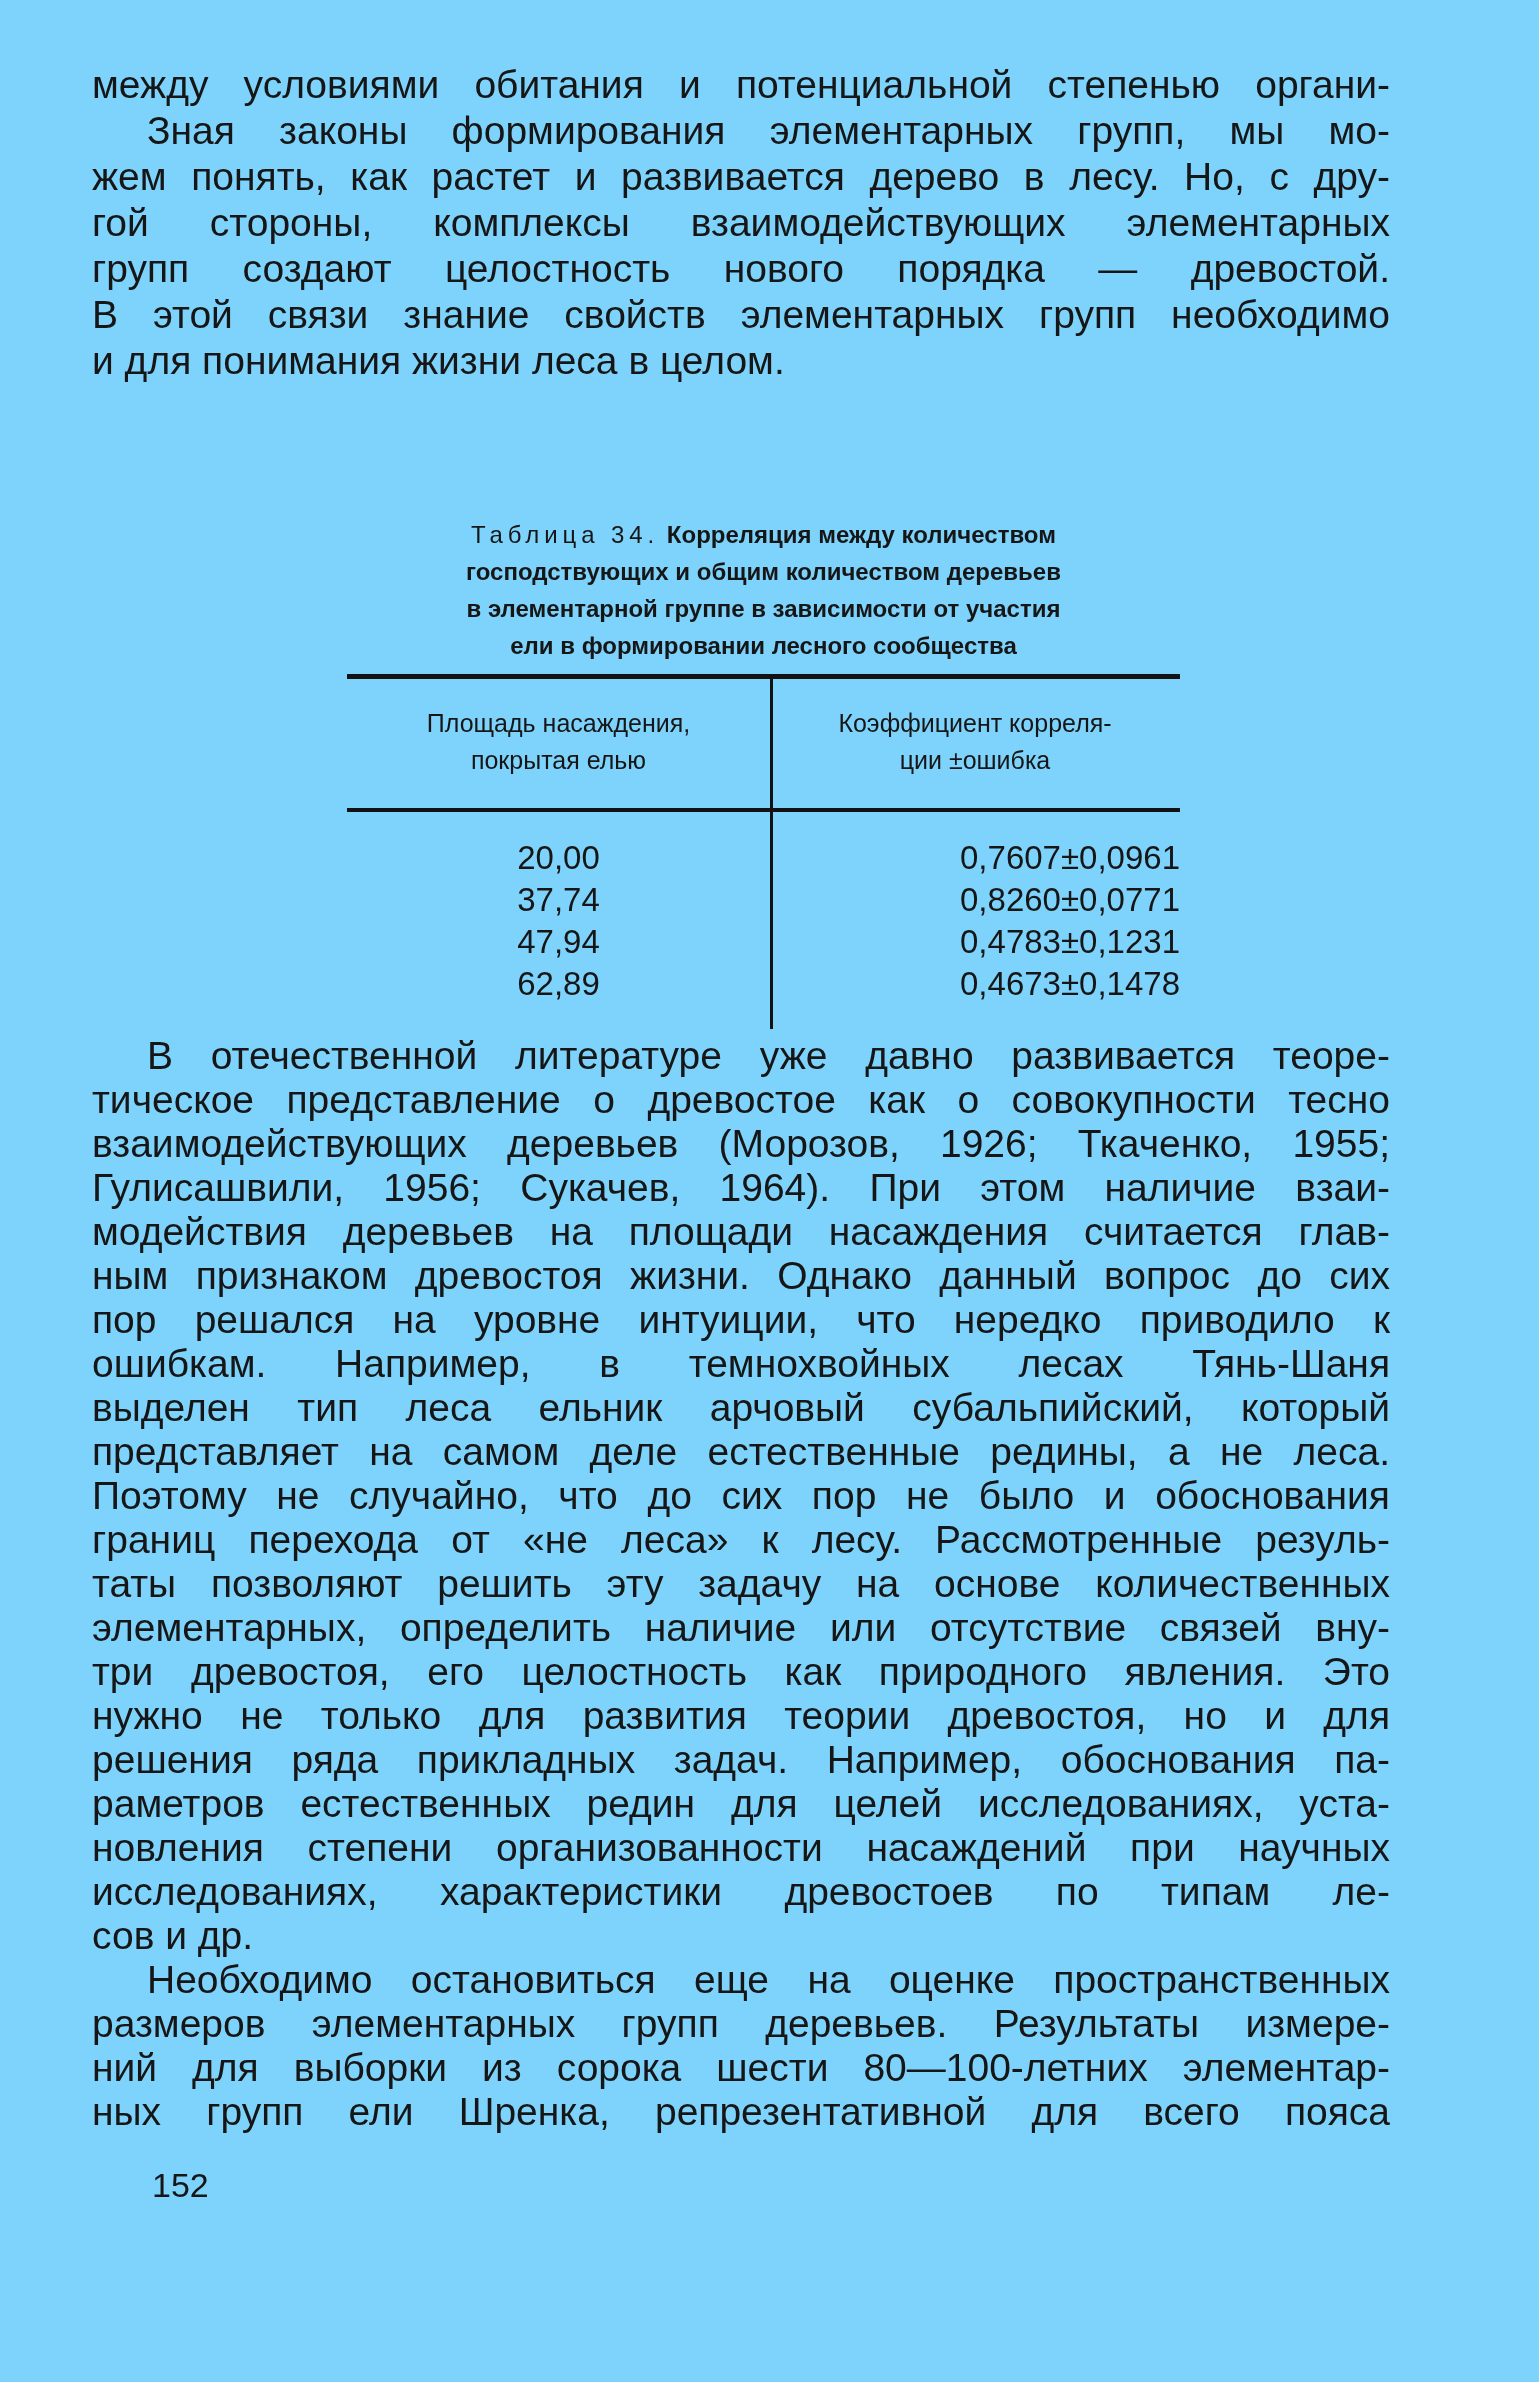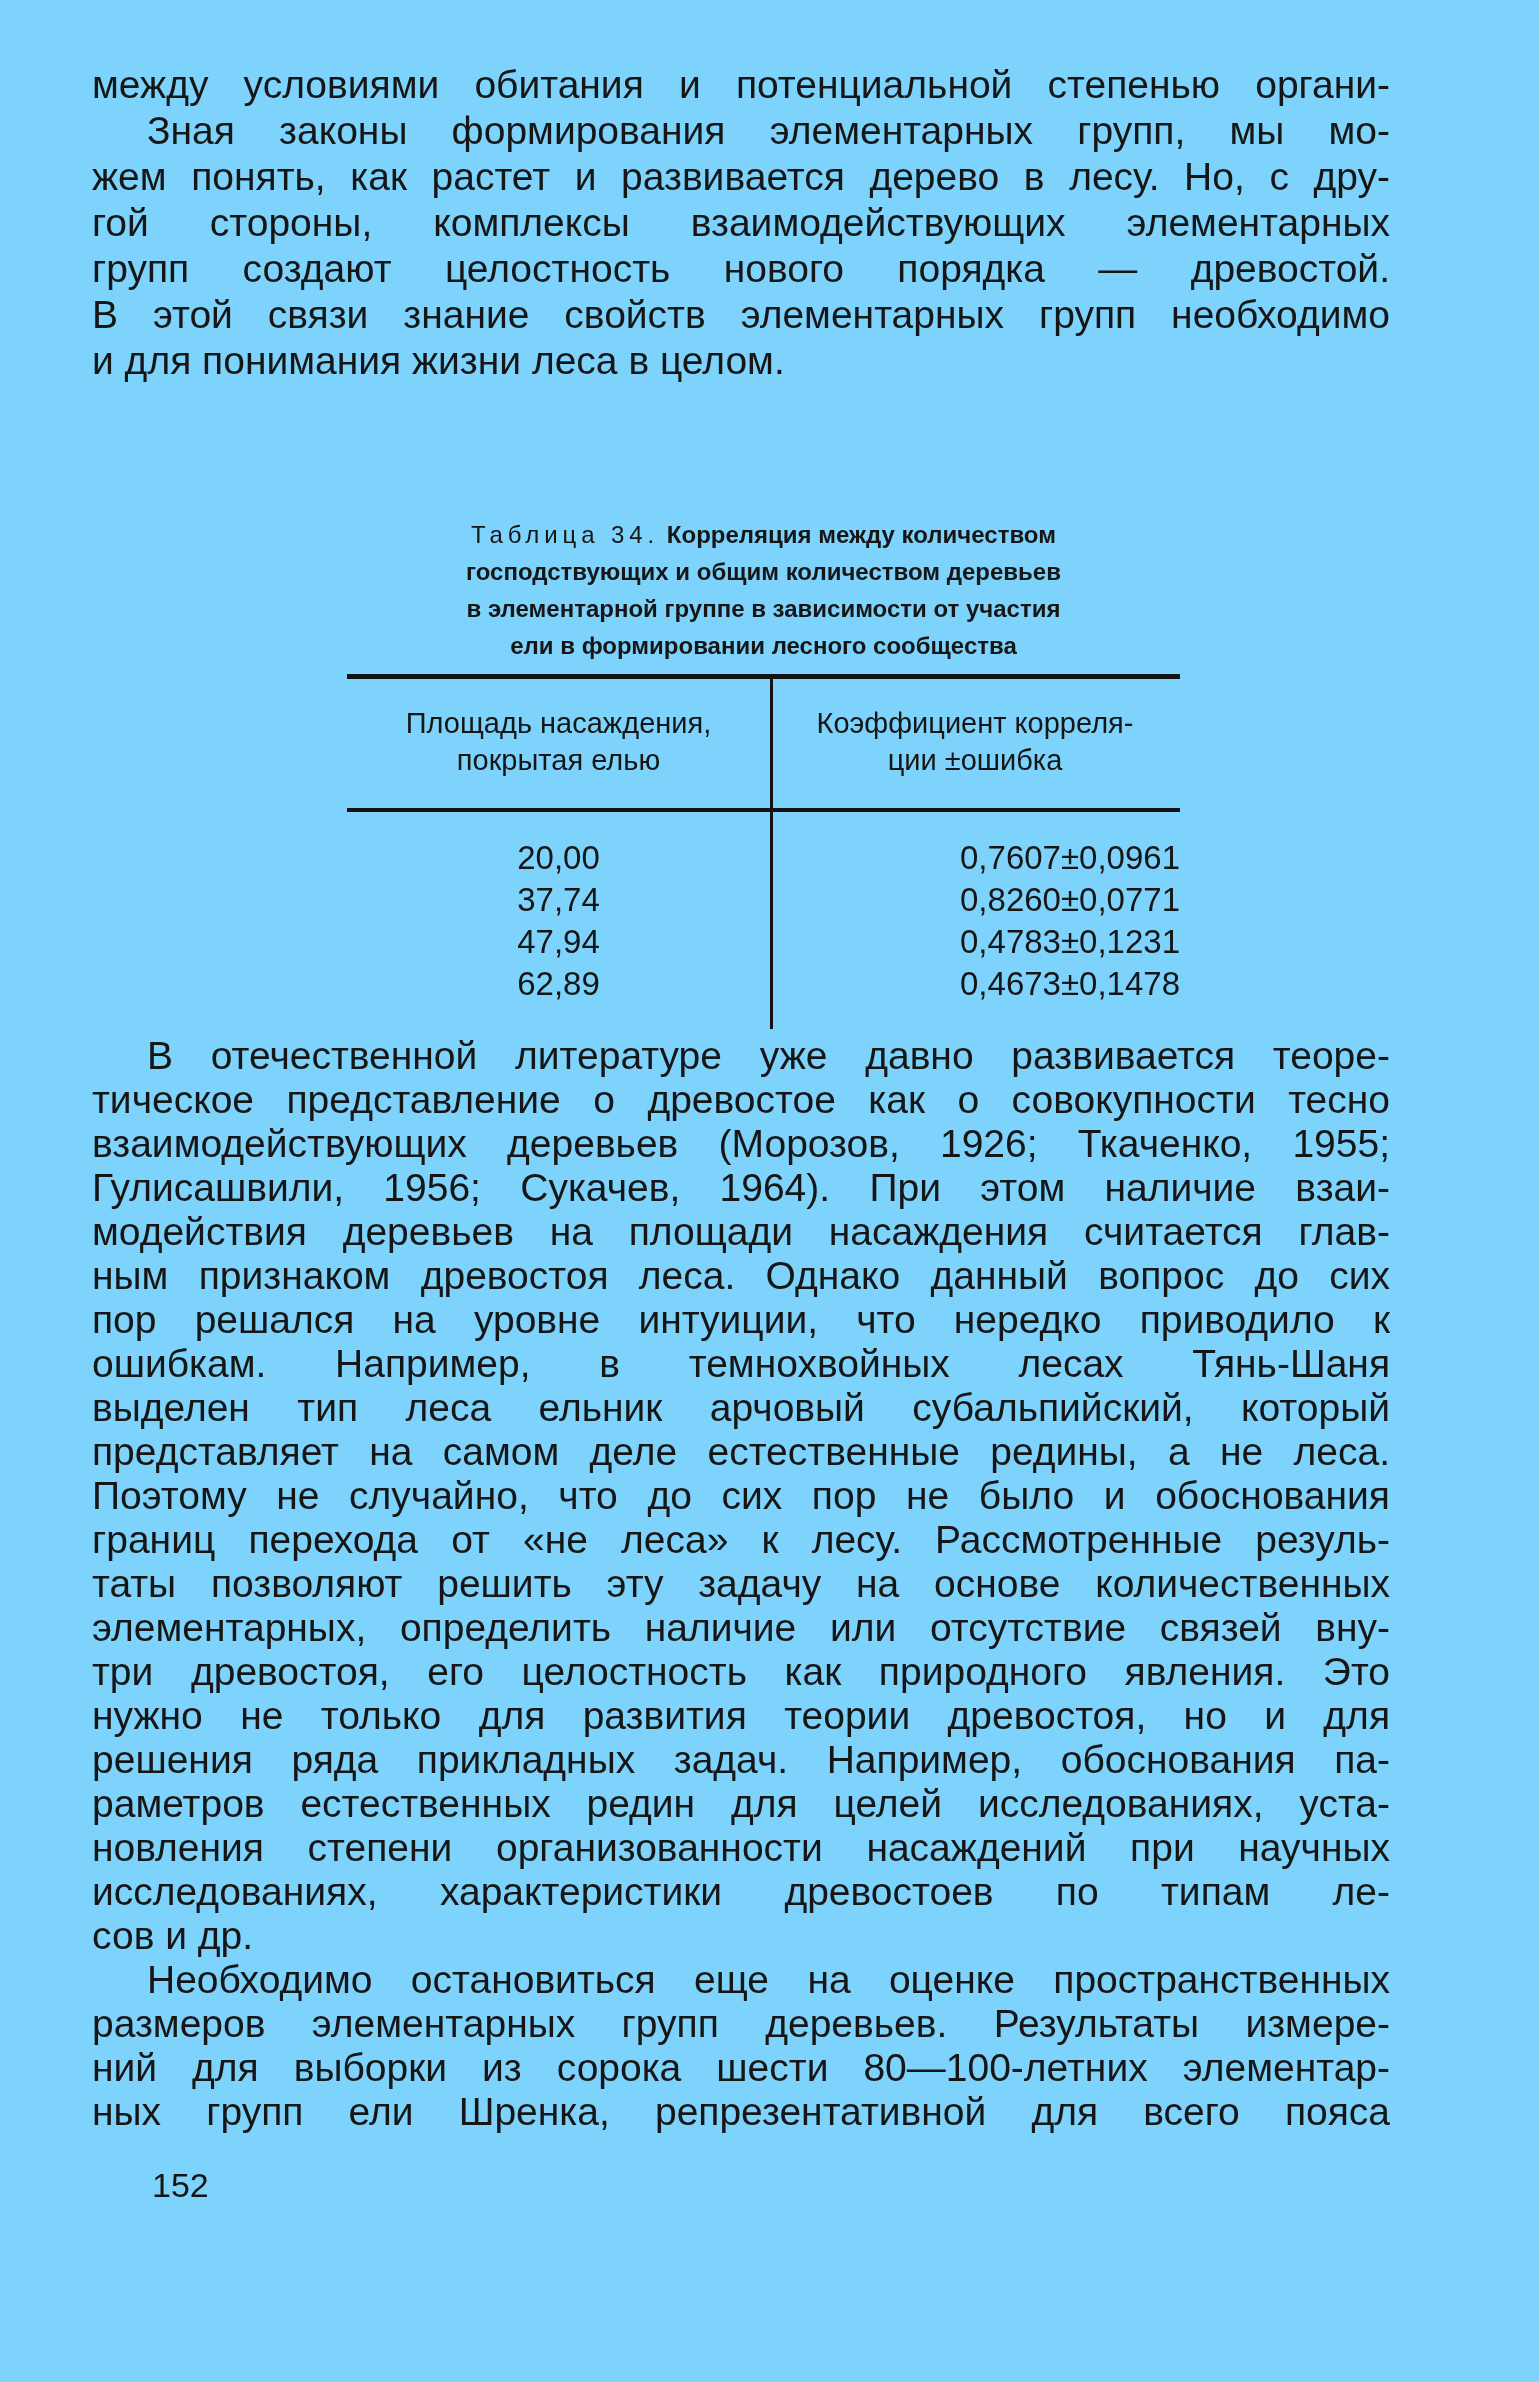--- a/index.html
+++ b/index.html
@@ -19,21 +19,21 @@
   
   .tbl { position:absolute; left:347px; top:516px; width:833px; }
   .tbl-title { text-align:center; font-weight:bold; font-size:24px; line-height:37px; }
   .tbl-label { font-weight:normal; letter-spacing:4.9px; margin-right:7.8px; }
   .rule { height:4.9px; background:#121212; }
   .rule.top { margin-top:9.7px; }
   .grid { position:relative; }
   .vline { position:absolute; left:423px; top:0; bottom:-21.3px; width:2.9px; background:#121212; }
   .thead { display:flex; }
   .hc { box-sizing:border-box; padding:26px 11.6px 29px; text-align:center;
-        font-size:29px; line-height:37px; }
+        font-size:25px; line-height:37px; }
   .hc.c1 { width:423px; }
   .hc.c2 { flex:1; }
   .tbody { padding-top:25px; padding-bottom:1.9px; }
   .trow { display:flex; font-size:33px; line-height:42px; }
   .tcell { box-sizing:border-box; }
   .tcell.c1 { width:423px; text-align:center; }
   .tcell.c2 { flex:1; text-align:right; }
 
   .pageno { position:absolute; left:152px; top:2166px; font-size:34px; }
 </style>
@@ -123,21 +123,21 @@
       <div class="line indent just">В отечественной литературе уже давно развивается теоре-</div>
 
       <div class="line just">тическое представление о древостое как о совокупности тесно</div>
 
       <div class="line just">взаимодействующих деревьев (Морозов, 1926; Ткаченко, 1955;</div>
 
       <div class="line just">Гулисашвили, 1956; Сукачев, 1964). При этом наличие взаи-</div>
 
       <div class="line just">модействия деревьев на площади насаждения считается глав-</div>
 
-      <div class="line just">ным признаком древостоя леса. Однако данный вопрос до сих</div>
+      <div class="line just">ным признаком древостоя жизни. Однако данный вопрос до сих</div>
 
       <div class="line just">пор решался на уровне интуиции, что нередко приводило к</div>
 
       <div class="line just">ошибкам. Например, в темнохвойных лесах Тянь-Шаня</div>
 
       <div class="line just">выделен тип леса ельник арчовый субальпийский, который</div>
 
       <div class="line just">представляет на самом деле естественные редины, а не леса.</div>
 
       <div class="line just">Поэтому не случайно, что до сих пор не было и обоснования</div>

